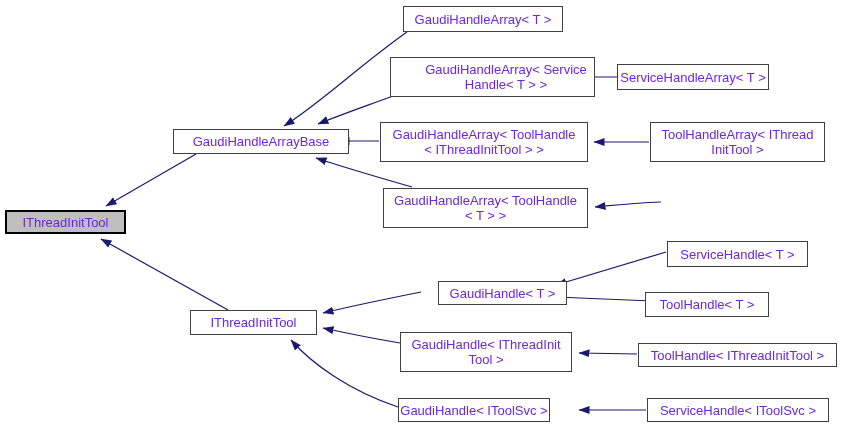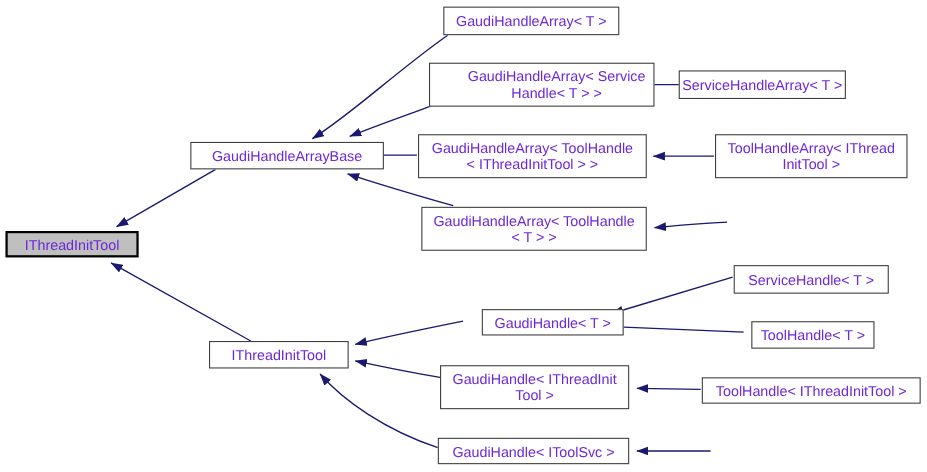--- a/index.html
+++ b/index.html
@@ -107,31 +107,34 @@
 
 
   <div class="node" style="left:667px;top:241px;width:141px;height:26px;">
     <span class="ln">ServiceHandle&lt; T &gt;</span>
   </div>
 
   <div class="node" style="left:438px;top:281px;width:129px;height:24px;">
     <span class="ln">GaudiHandle&lt; T &gt;</span>
   </div>
 
-  <div class="node" style="left:683px;top:292px;width:112px;height:25px;">
+  <div class="node" style="left:645px;top:292px;width:124px;height:25px;">
     <span class="ln">ToolHandle&lt; T &gt;</span>
   </div>
 
   <div class="node" style="left:400px;top:332px;width:172px;height:40px;">
     <span class="ln">GaudiHandle&lt; IThreadInit</span>
     <span class="ln">Tool &gt;</span>
   </div>
 
   <div class="node" style="left:638px;top:343px;width:199px;height:24px;">
     <span class="ln">ToolHandle&lt; IThreadInitTool &gt;</span>
   </div>
 
-  <div class="node" style="left:398px;top:398px;width:174px;height:24px;">
+  <div class="node" style="left:398px;top:398px;width:152px;height:24px;">
     <span class="ln">GaudiHandle&lt; IToolSvc &gt;</span>
   </div>
 
+  <div class="node" style="left:647px;top:398px;width:182px;height:24px;">
+    <span class="ln">ServiceHandle&lt; IToolSvc &gt;</span>
+  </div>
 
 </div>
 
 </body></html>

